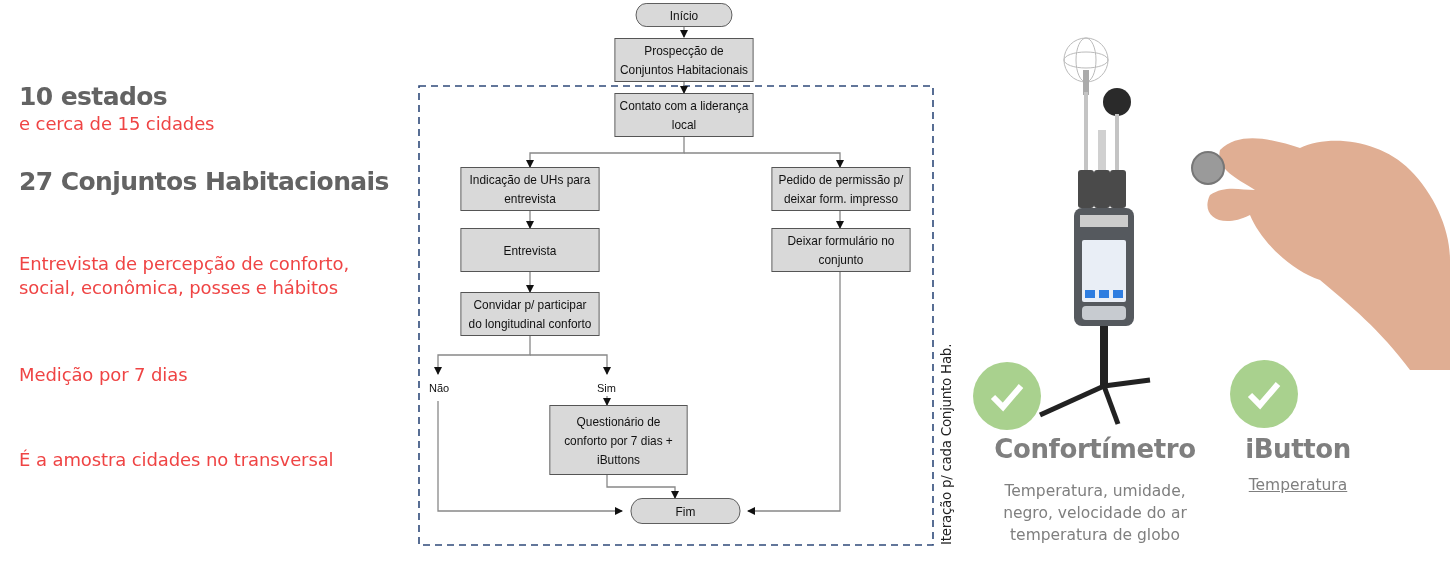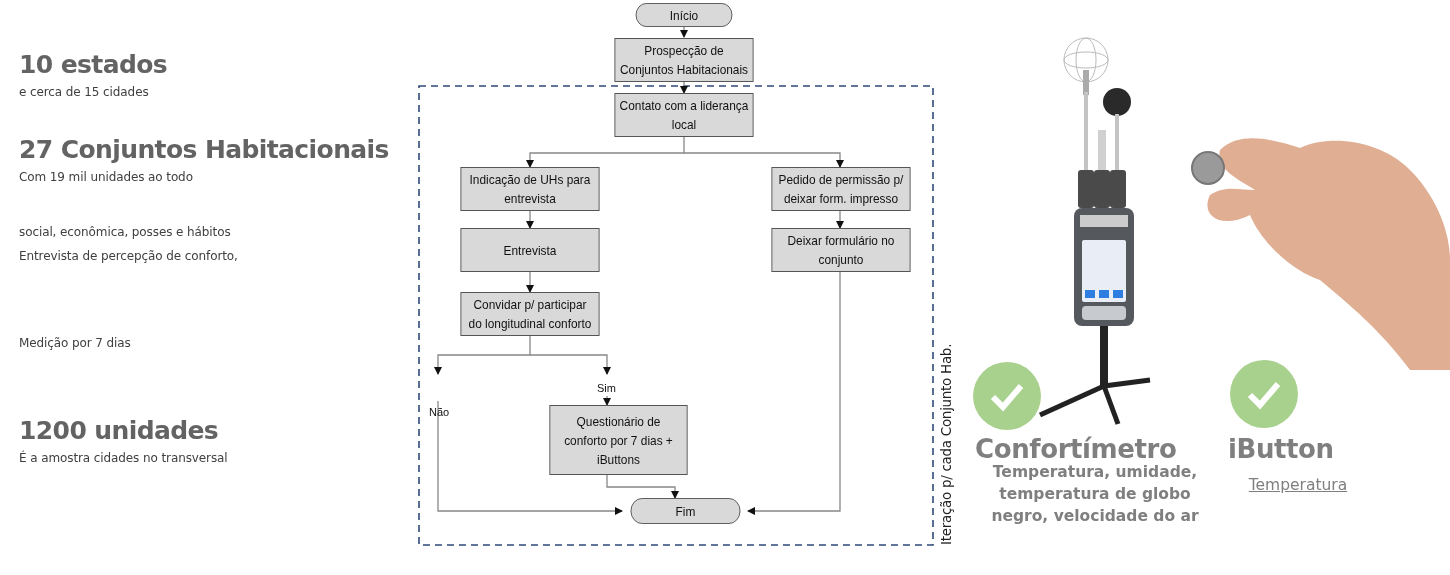--- a/index.html
+++ b/index.html
@@ -1,59 +1,57 @@
 <!DOCTYPE html>
 <html><head>
 <meta charset="utf-8">
 <style>
   html, body { margin: 0; padding: 0; background: #ffffff; }
   body { width: 1450px; height: 575px; position: relative; overflow: hidden; font-family: "DejaVu Sans", sans-serif; }
 
   
   .stats { position: absolute; left: 19px; top: 50px; width: 390px; }
-  .stat { position: absolute; left: 0; }
+  .stat { position: absolute; left: 0; margin-top: 32px; }
   .stat-title { font-family: "DejaVu Sans", sans-serif; font-weight: bold; font-size: 25px; color: #636363; letter-spacing: -0.6px; white-space: nowrap; line-height: 30px; }
-  .stat-desc { font-family: "DejaVu Sans", sans-serif; font-size: 12px; color: #404040; line-height: 24px; white-space: nowrap; letter-spacing: -0.1px; }
+  .stat-desc { font-family: "DejaVu Sans", sans-serif; font-size: 18px; color: #ef4444; line-height: 24px; white-space: nowrap; letter-spacing: -0.1px; }
 
   
   .flow { position: absolute; left: 0; top: 0; width: 1292px; height: 575px; }
   .flow svg { position: absolute; left: 0; top: 0; }
   .fbox { position: absolute; background: #d9d9d9; border: 1.5px solid #555; box-sizing: border-box; display: flex; align-items: center; justify-content: center; text-align: center; font-family: "Liberation Sans", sans-serif; font-size: 13.5px; line-height: 19px; color: #111; transform: scaleX(0.88); transform-origin: center; }
   .fterm { border-radius: 14px; }
   .flabel { position: absolute; font-family: "Liberation Sans", sans-serif; font-size: 11px; color: #111; }
   .iter-label { position: absolute; left: 938px; top: 545px; transform: rotate(-90deg); transform-origin: left top; font-family: "DejaVu Sans", sans-serif; font-size: 13.5px; color: #222; white-space: nowrap; letter-spacing: -0.3px; }
 
   
   .device { position: absolute; }
   .check { position: absolute; width: 68px; height: 68px; border-radius: 50%; background: #a9d18e; display: flex; align-items: center; justify-content: center; }
   .check svg { width: 44px; height: 44px; }
-  .dev-title { position: absolute; font-family: "DejaVu Sans", sans-serif; font-weight: bold; font-size: 26px; color: #7f7f7f; white-space: nowrap; letter-spacing: -0.4px; }
+  .dev-title { position: absolute; font-family: "DejaVu Sans", sans-serif; font-weight: bold; font-size: 26px; color: #7f7f7f; text-align: center; white-space: nowrap; letter-spacing: -0.4px; }
   .dev-desc { position: absolute; font-family: "DejaVu Sans", sans-serif; font-size: 15.5px; color: #7f7f7f; text-align: center; line-height: 22px; white-space: nowrap; }
 </style>
 </head>
 <body>
 
 <div class="stats">
   <div class="stat" style="top:0px">
     <div class="stat-title">10 estados</div>
     <div class="stat-desc">e cerca de 15 cidades</div>
   </div>
   <div class="stat" style="top:85px">
     <div class="stat-title">27 Conjuntos Habitacionais</div>
-    <div class="stat-desc">Com 19 mil unidades ao todo</div>
   </div>
   <div class="stat" style="top:170px">
+    <div class="stat-desc">Entrevista de percepção de conforto,</div>
     <div class="stat-desc">social, econômica, posses e hábitos</div>
-    <div class="stat-desc">Entrevista de percepção de conforto,</div>
   </div>
   <div class="stat" style="top:281px">
     <div class="stat-desc">Medição por 7 dias</div>
   </div>
   <div class="stat" style="top:366px">
-    <div class="stat-title">1200 unidades</div>
     <div class="stat-desc">É a amostra cidades no transversal</div>
   </div>
   <div class="stat" style="top:451px">
   </div>
 </div>
 
 <div class="flow">
   <svg width="1450" height="575">
     <defs>
       <marker id="arr" markerWidth="8" markerHeight="8" refX="7" refY="4" orient="auto" markerUnits="userSpaceOnUse">
@@ -111,21 +109,21 @@
   </div>
   <div class="fbox" style="left:540px;top:405px;width:157px;height:70px;flex-direction:column;">
     <span>Questionário de</span>
     <span>conforto por 7 dias +</span>
     <span>iButtons</span>
   </div>
   <div class="fbox fterm" style="left:623px;top:498px;width:125px;height:26px;">
     <span>Fim</span>
   </div>
 
-  <div class="flabel" style="left:429px;top:382px;margin-top:24px;">Não</div>
+  <div class="flabel" style="left:429px;top:382px;">Não</div>
   <div class="flabel" style="left:597px;top:382px;">Sim</div>
 
   <div class="iter-label">Iteração p/ cada Conjunto Hab.</div>
 </div>
 
 <svg class="device" style="left:1030px;top:30px;" width="140" height="395">
 
   <g fill="none" stroke="#bbb" stroke-width="1">
     <ellipse cx="56" cy="30" rx="22" ry="22"></ellipse>
     <ellipse cx="56" cy="30" rx="10" ry="22"></ellipse>
@@ -167,21 +165,21 @@
       <polyline points="8,23 18,33 36,12" fill="none" stroke="#fff" stroke-width="6"></polyline>
     </svg>
 </div>
 <div class="check" style="left:1230px;top:360px;">
   <svg viewBox="0 0 44 44">
       <polyline points="8,23 18,33 36,12" fill="none" stroke="#fff" stroke-width="6"></polyline>
     </svg>
 </div>
 
 <div class="dev-title" style="left:975px;top:434px;width:240px;">Confortímetro</div>
-<div class="dev-desc" style="left:975px;top:461px;width:240px;font-weight:bold;">
+<div class="dev-desc" style="left:975px;top:480px;width:240px;">
   <div>Temperatura, umidade,</div>
+  <div>negro, velocidade do ar</div>
   <div>temperatura de globo</div>
-  <div>negro, velocidade do ar</div>
 </div>
 <div class="dev-title" style="left:1228px;top:434px;width:140px;">iButton</div>
 <div class="dev-desc" style="left:1228px;top:474px;width:140px;text-decoration:underline;">
   <div>Temperatura</div>
 </div>
 
 </body></html>

